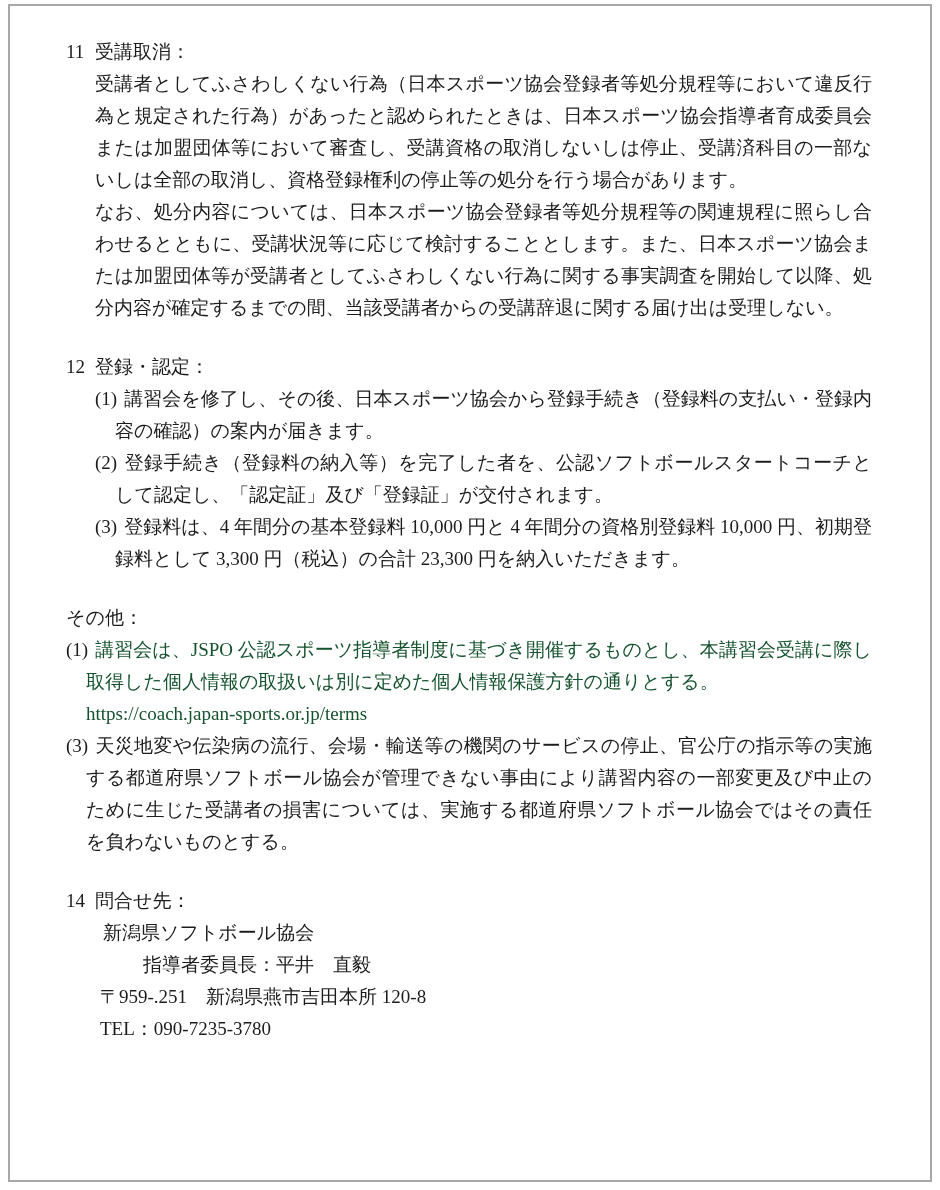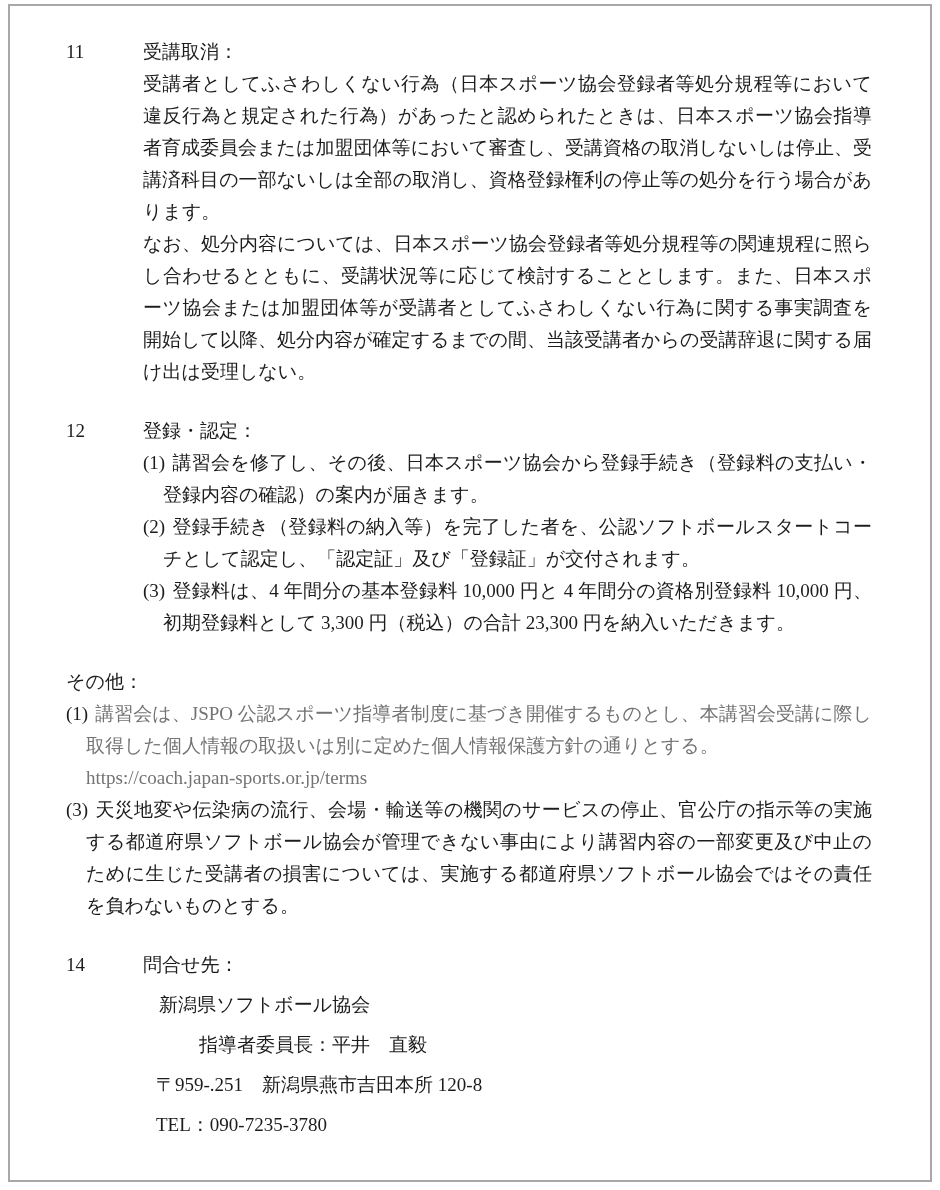--- a/index.html
+++ b/index.html
@@ -26,21 +26,20 @@
     overflow: hidden;
   }
   .content {
     margin: 30px 0 0 56px;
     width: 806px;
     font-size: 19px;
     line-height: 32px;
   }
   .item {
     display: flex;
-    gap: 48px;
   }
   .item + .item {
     margin-top: 27px;
   }
   .item-num {
     width: 29px;
     flex: none;
   }
   .item-body {
     flex: 1;
@@ -53,28 +52,28 @@
   .sub {
     margin: 0;
     padding-left: 20px;
     text-indent: -20px;
     text-align: justify;
   }
   .sub .marker {
     padding-right: 7px;
   }
   .red {
-    color: #737373;
+    color: #14532d;
   }
   .url-line {
     text-indent: 0;
     margin-top: 40px;
   }
   .contact-line {
-    margin: 8px;
+    margin: 0;
     padding-left: 5px;
   }
   .contact-org {
     padding-left: 8px;
   }
   .contact-person {
     padding-left: 48px;
   }
 </style>
 </head>

